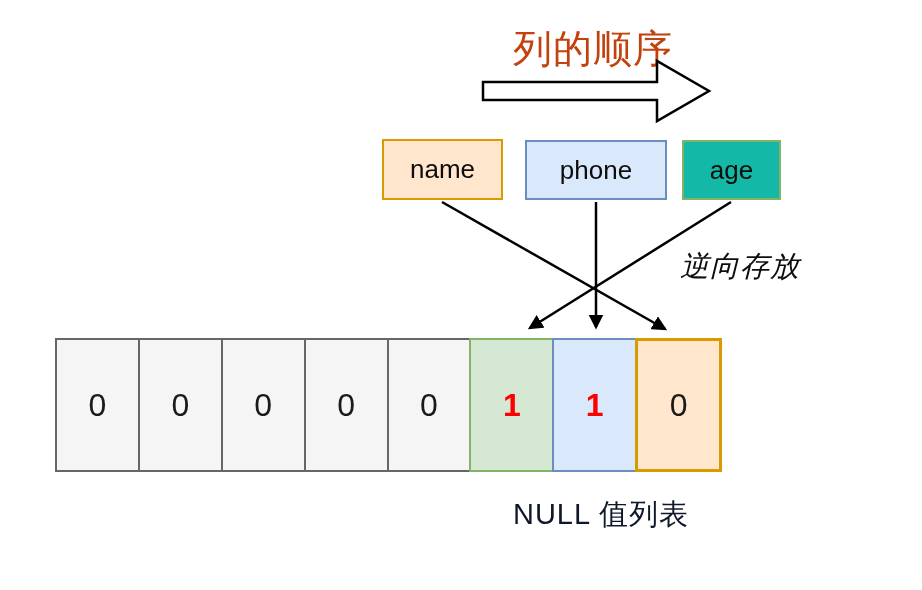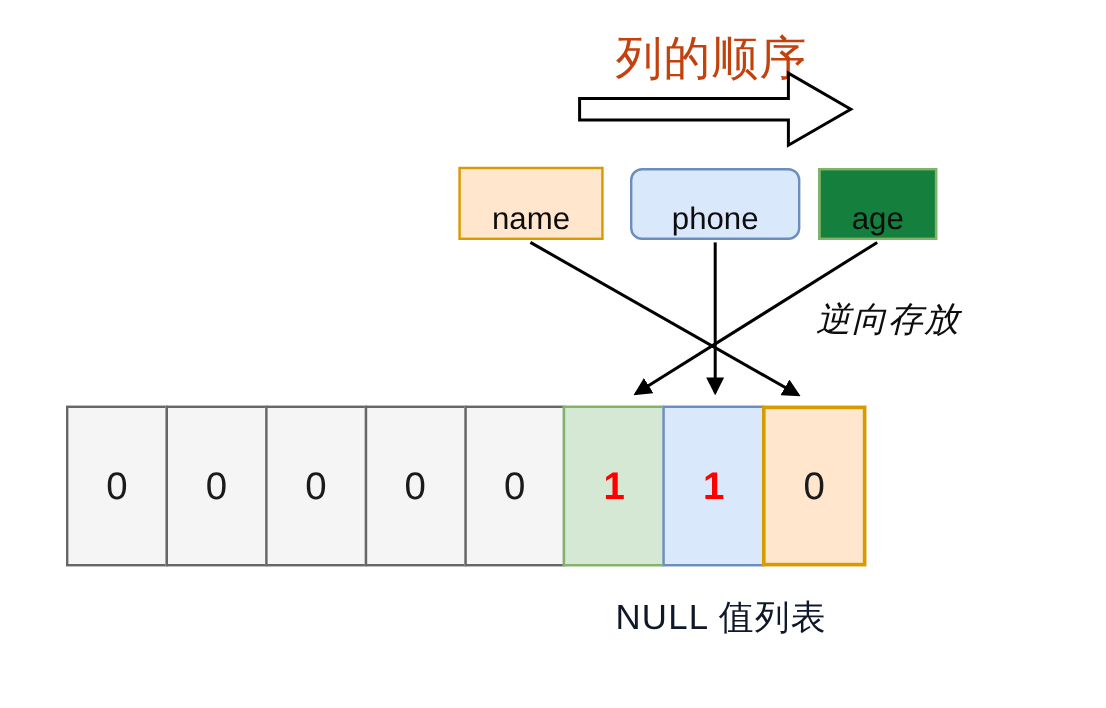--- a/index.html
+++ b/index.html
@@ -17,30 +17,30 @@
     left: 480px; top: 22px; width: 226px;
     text-align: center;
     font-size: 39px; letter-spacing: 1px;
     color: #c2410c;
   }
 
   .big-arrow-svg { left: 480px; top: 58px; }
 
   .col-box {
     box-sizing: border-box;
-    display: flex; align-items: flex-end; justify-content: center;
+    display: flex; align-items: center; justify-content: center;
     font-size: 26px; color: #0d0d0d;
     border: 2px solid;
   }
   .col-box.name  { left: 382px; top: 139px; width: 121px; height: 61px;
                    background: #FFE6CC; border-color: #D79B00; }
   .col-box.phone { left: 525px; top: 140px; width: 142px; height: 60px;
-                   background: #DAE8FC; border-color: #6C8EBF; border-radius: 10px; }
+                   background: #DAE8FC; border-color: #6C8EBF; }
   .col-box.age   { left: 682px; top: 140px; width: 99px;  height: 60px;
-                   background: #15803d; border-color: #82B366; }
+                   background: #14b8a6; border-color: #82B366; }
 
   .map-arrows { left: 0; top: 0; pointer-events: none; }
 
   .reverse-label {
     left: 680px; top: 247px; width: 150px;
     font-size: 29px; letter-spacing: 1px;
     color: #0d0d0d;
     font-style: italic;
   }
 

